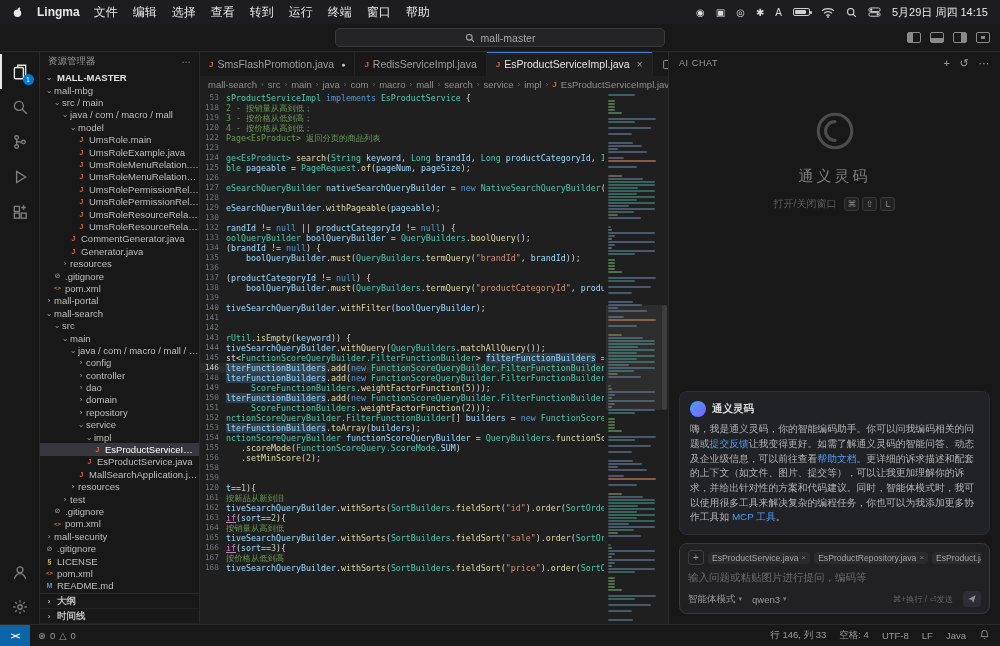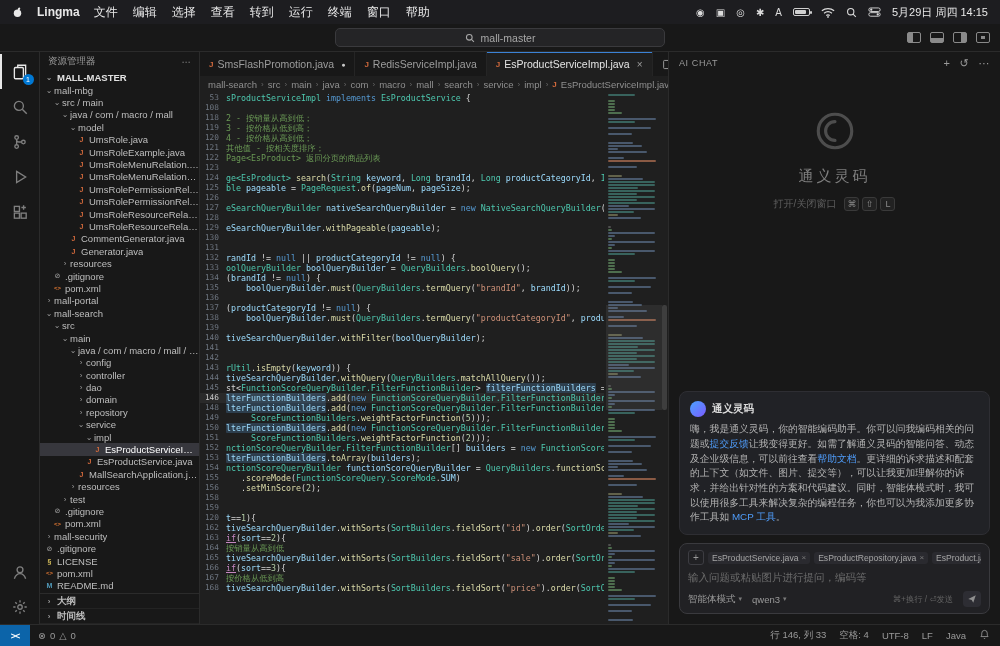--- a/index.html
+++ b/index.html
@@ -287,21 +287,21 @@
           <div class="tree-row" style="padding-left: 20px;">
             <span class="chev">⌄</span>
             <span class="tree-label">java / com / macro / mall</span>
           </div>
           <div class="tree-row" style="padding-left: 28px;">
             <span class="chev">⌄</span>
             <span class="tree-label">model</span>
           </div>
           <div class="tree-row" style="padding-left: 36px;">
             <span class="fico fico-java">J</span>
-            <span class="tree-label">UmsRole.java</span>
+            <span class="tree-label">UmsRole.main</span>
           </div>
           <div class="tree-row" style="padding-left: 36px;">
             <span class="fico fico-java">J</span>
             <span class="tree-label">UmsRoleExample.java</span>
           </div>
           <div class="tree-row" style="padding-left: 36px;">
             <span class="fico fico-java">J</span>
             <span class="tree-label">UmsRoleMenuRelation.java</span>
           </div>
           <div class="tree-row" style="padding-left: 36px;">
@@ -503,40 +503,32 @@
           <span class="jico">J</span>
           <span>EsProductServiceImpl.java</span>
         </div>
       <div class="codewrap">
         <div class="code">
             <div class="code-line">
               <span class="ln">53</span>
               <span class="lcontent"><span class="tk-t">sProductServiceImpl</span><span class="tk-p"> </span><span class="tk-k">implements</span><span class="tk-p"> </span><span class="tk-t">EsProductService</span><span class="tk-p"> {</span></span>
             </div>
             <div class="code-line">
-              <span class="ln">108</span>
-              <span class="lcontent"></span>
-            </div>
-            <div class="code-line">
               <span class="ln">118</span>
               <span class="lcontent"><span class="tk-c">2 - 按销量从高到低；</span></span>
             </div>
             <div class="code-line">
               <span class="ln">119</span>
               <span class="lcontent"><span class="tk-c">3 - 按价格从低到高；</span></span>
             </div>
             <div class="code-line">
               <span class="ln">120</span>
               <span class="lcontent"><span class="tk-c">4 - 按价格从高到低；</span></span>
             </div>
             <div class="code-line">
-              <span class="ln">121</span>
-              <span class="lcontent"><span class="tk-c">其他值 - 按相关度排序；</span></span>
-            </div>
-            <div class="code-line">
               <span class="ln">122</span>
               <span class="lcontent"><span class="tk-c">Page&lt;EsProduct&gt; 返回分页的商品列表</span></span>
             </div>
             <div class="code-line">
               <span class="ln">123</span>
               <span class="lcontent"></span>
             </div>
             <div class="code-line">
               <span class="ln">124</span>
               <span class="lcontent"><span class="tk-t">ge&lt;EsProduct&gt;</span><span class="tk-p"> </span><span class="tk-m">search</span><span class="tk-p">(</span><span class="tk-t">String</span><span class="tk-p"> </span><span class="tk-v">keyword</span><span class="tk-p">, </span><span class="tk-t">Long</span><span class="tk-p"> </span><span class="tk-v">brandId</span><span class="tk-p">, </span><span class="tk-t">Long</span><span class="tk-p"> </span><span class="tk-v">productCategoryId</span><span class="tk-p">, </span><span class="tk-t">Integer</span></span>
@@ -556,24 +548,20 @@
             <div class="code-line">
               <span class="ln">128</span>
               <span class="lcontent"></span>
             </div>
             <div class="code-line">
               <span class="ln">129</span>
               <span class="lcontent"><span class="tk-v">eSearchQueryBuilder</span><span class="tk-p">.</span><span class="tk-m">withPageable</span><span class="tk-p">(</span><span class="tk-v">pageable</span><span class="tk-p">);</span></span>
             </div>
             <div class="code-line">
               <span class="ln">130</span>
-              <span class="lcontent"></span>
-            </div>
-            <div class="code-line">
-              <span class="ln">131</span>
               <span class="lcontent"></span>
             </div>
             <div class="code-line">
               <span class="ln">132</span>
               <span class="lcontent"><span class="tk-v">randId</span><span class="tk-p"> != </span><span class="tk-k">null</span><span class="tk-p"> || </span><span class="tk-v">productCategoryId</span><span class="tk-p"> != </span><span class="tk-k">null</span><span class="tk-p">) {</span></span>
             </div>
             <div class="code-line">
               <span class="ln">133</span>
               <span class="lcontent"><span class="tk-t">oolQueryBuilder</span><span class="tk-p"> </span><span class="tk-v">boolQueryBuilder</span><span class="tk-p"> = </span><span class="tk-t">QueryBuilders</span><span class="tk-p">.</span><span class="tk-m">boolQuery</span><span class="tk-p">();</span></span>
             </div>
@@ -669,20 +657,24 @@
               <span class="ln">158</span>
               <span class="lcontent"></span>
             </div>
             <div class="code-line">
               <span class="ln">159</span>
               <span class="lcontent"></span>
             </div>
             <div class="code-line">
               <span class="ln">120</span>
               <span class="lcontent"><span class="tk-v">t</span><span class="tk-p">==</span><span class="tk-n">1</span><span class="tk-p">){</span></span>
+            </div>
+            <div class="code-line">
+              <span class="ln">161</span>
+              <span class="lcontent"><span class="tk-c">按新品从新到旧</span></span>
             </div>
             <div class="code-line">
               <span class="ln">162</span>
               <span class="lcontent"><span class="tk-v">tiveSearchQueryBuilder</span><span class="tk-p">.</span><span class="tk-m">withSorts</span><span class="tk-p">(</span><span class="tk-t">SortBuilders</span><span class="tk-p">.</span><span class="tk-m">fieldSort</span><span class="tk-p">(</span><span class="tk-s">"id"</span><span class="tk-p">).</span><span class="tk-m">order</span><span class="tk-p">(</span><span class="tk-t">SortOrder</span></span>
             </div>
             <div class="code-line">
               <span class="ln">163</span>
               <span class="lcontent"><span class="tk-f">if</span><span class="tk-p">(</span><span class="tk-v">sort</span><span class="tk-p">==</span><span class="tk-n">2</span><span class="tk-p">){</span></span>
             </div>
             <div class="code-line">

